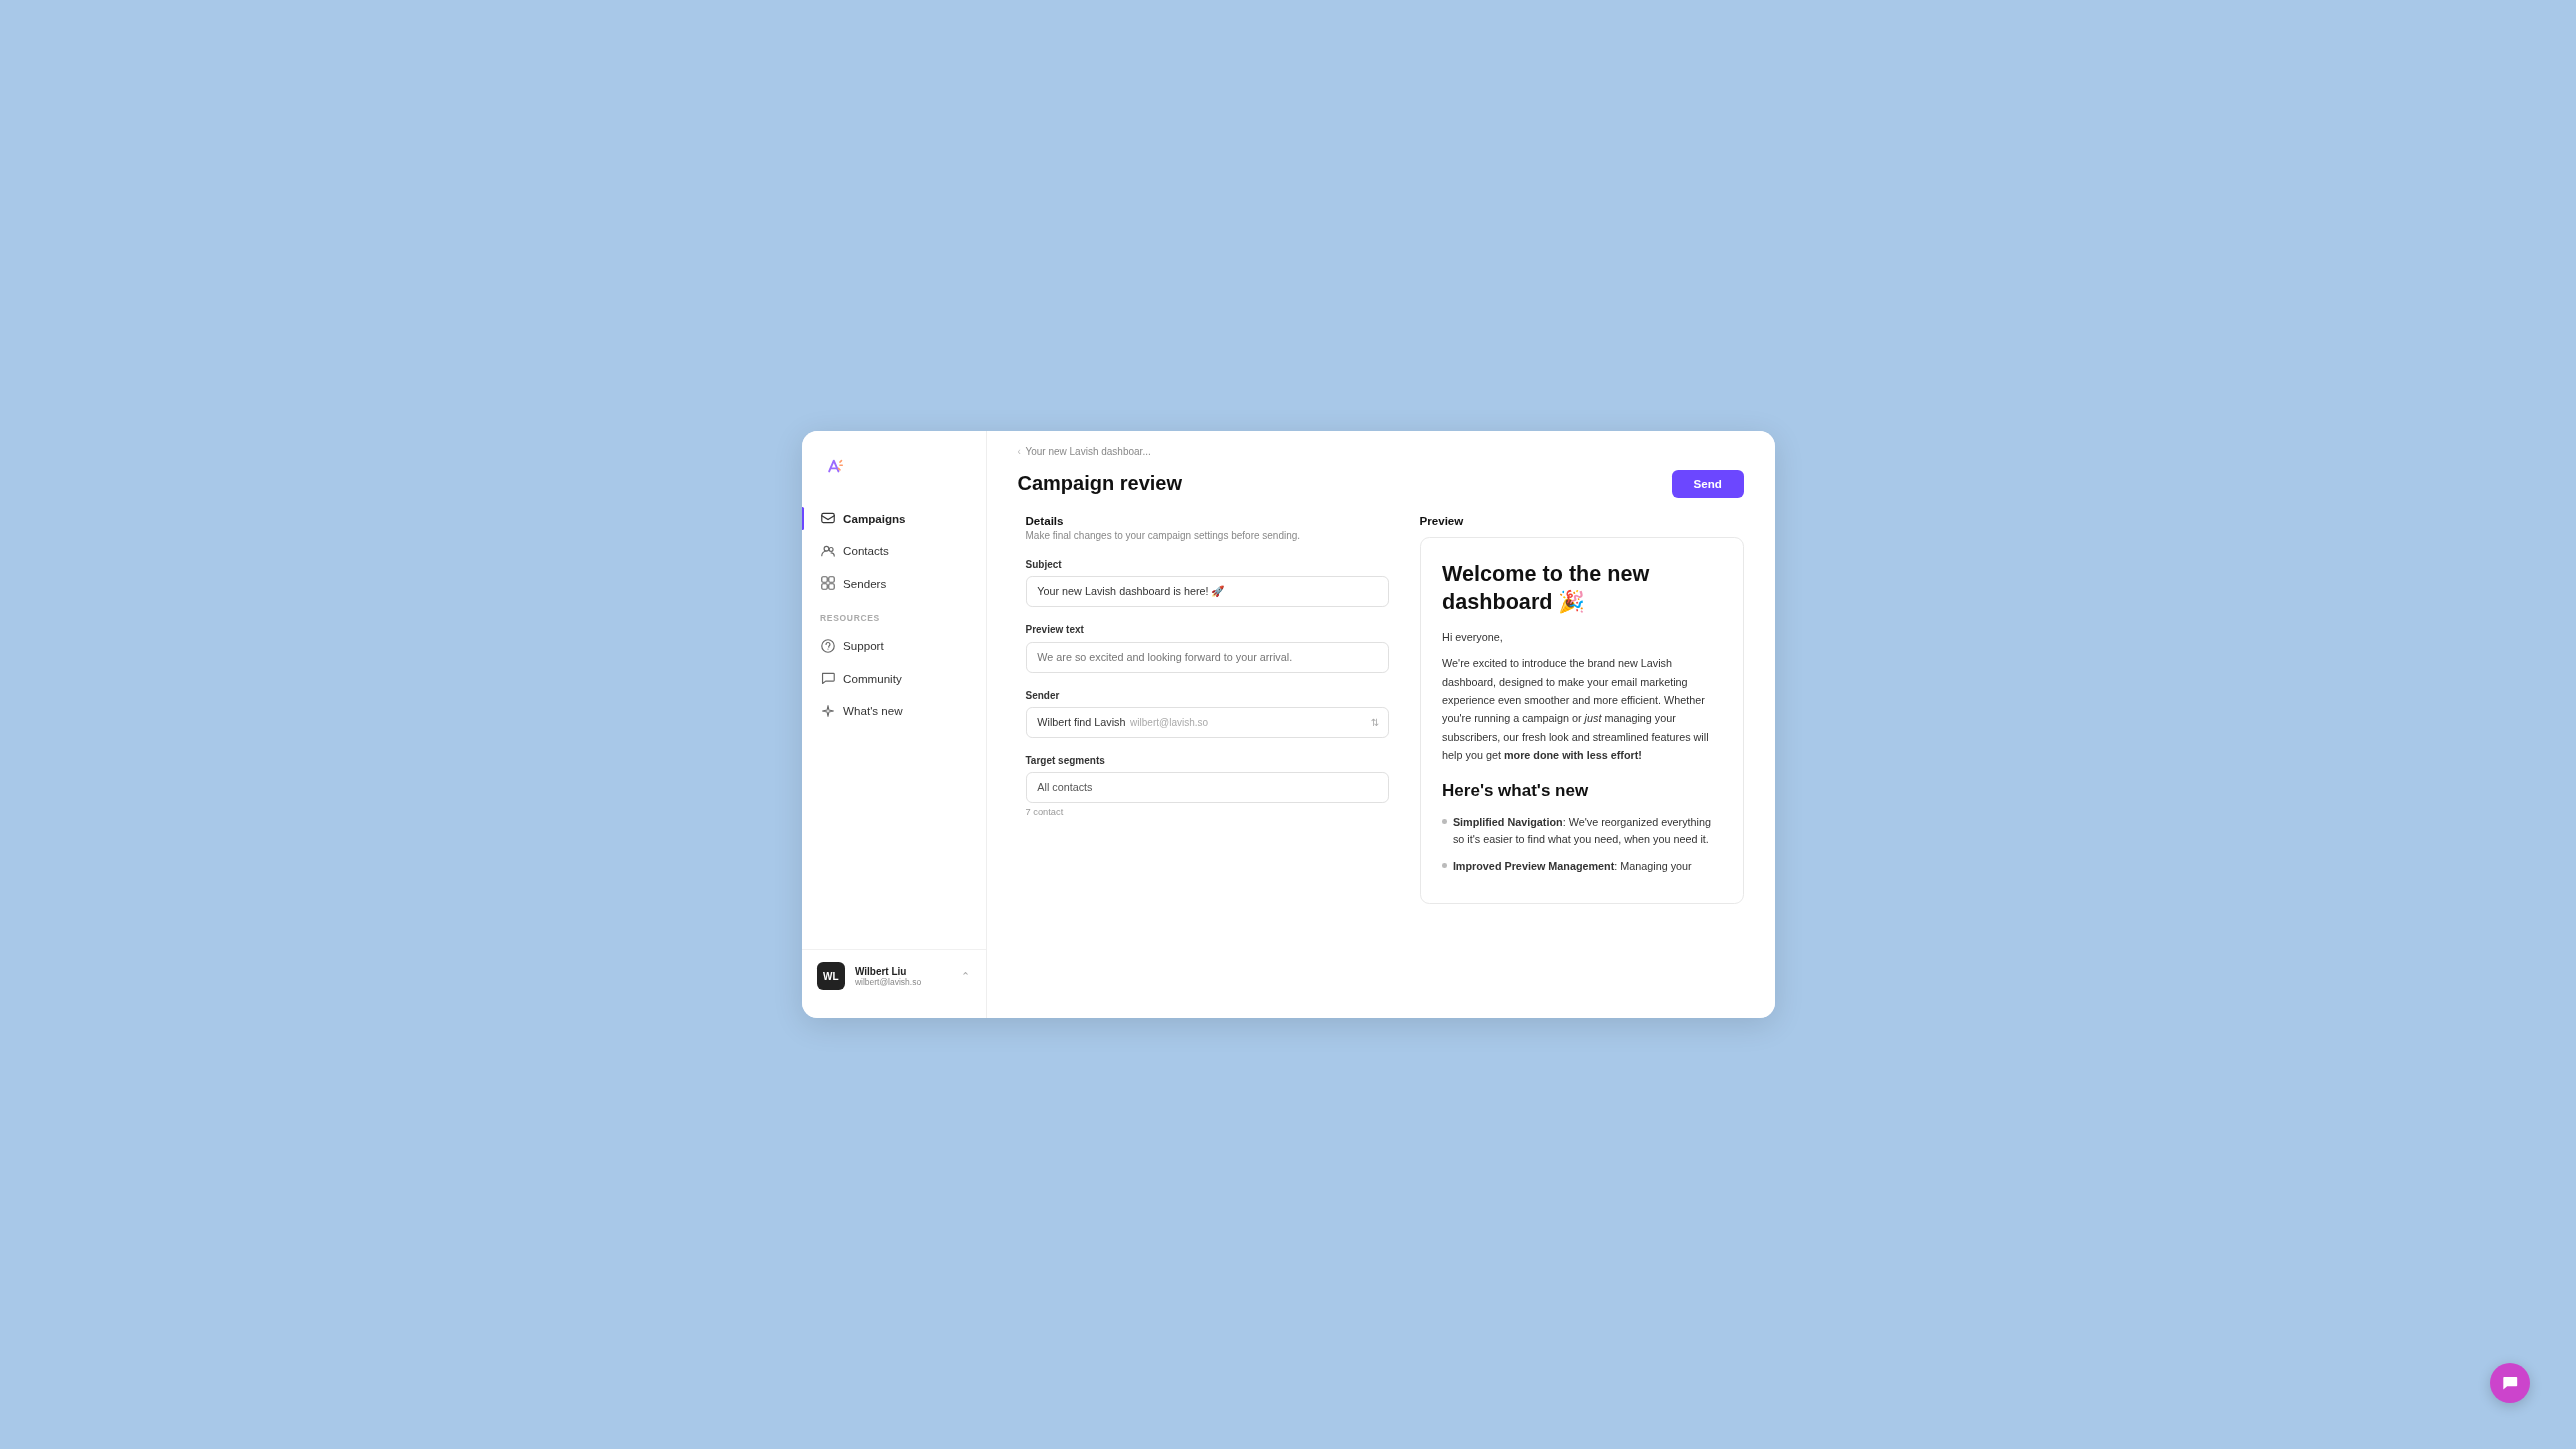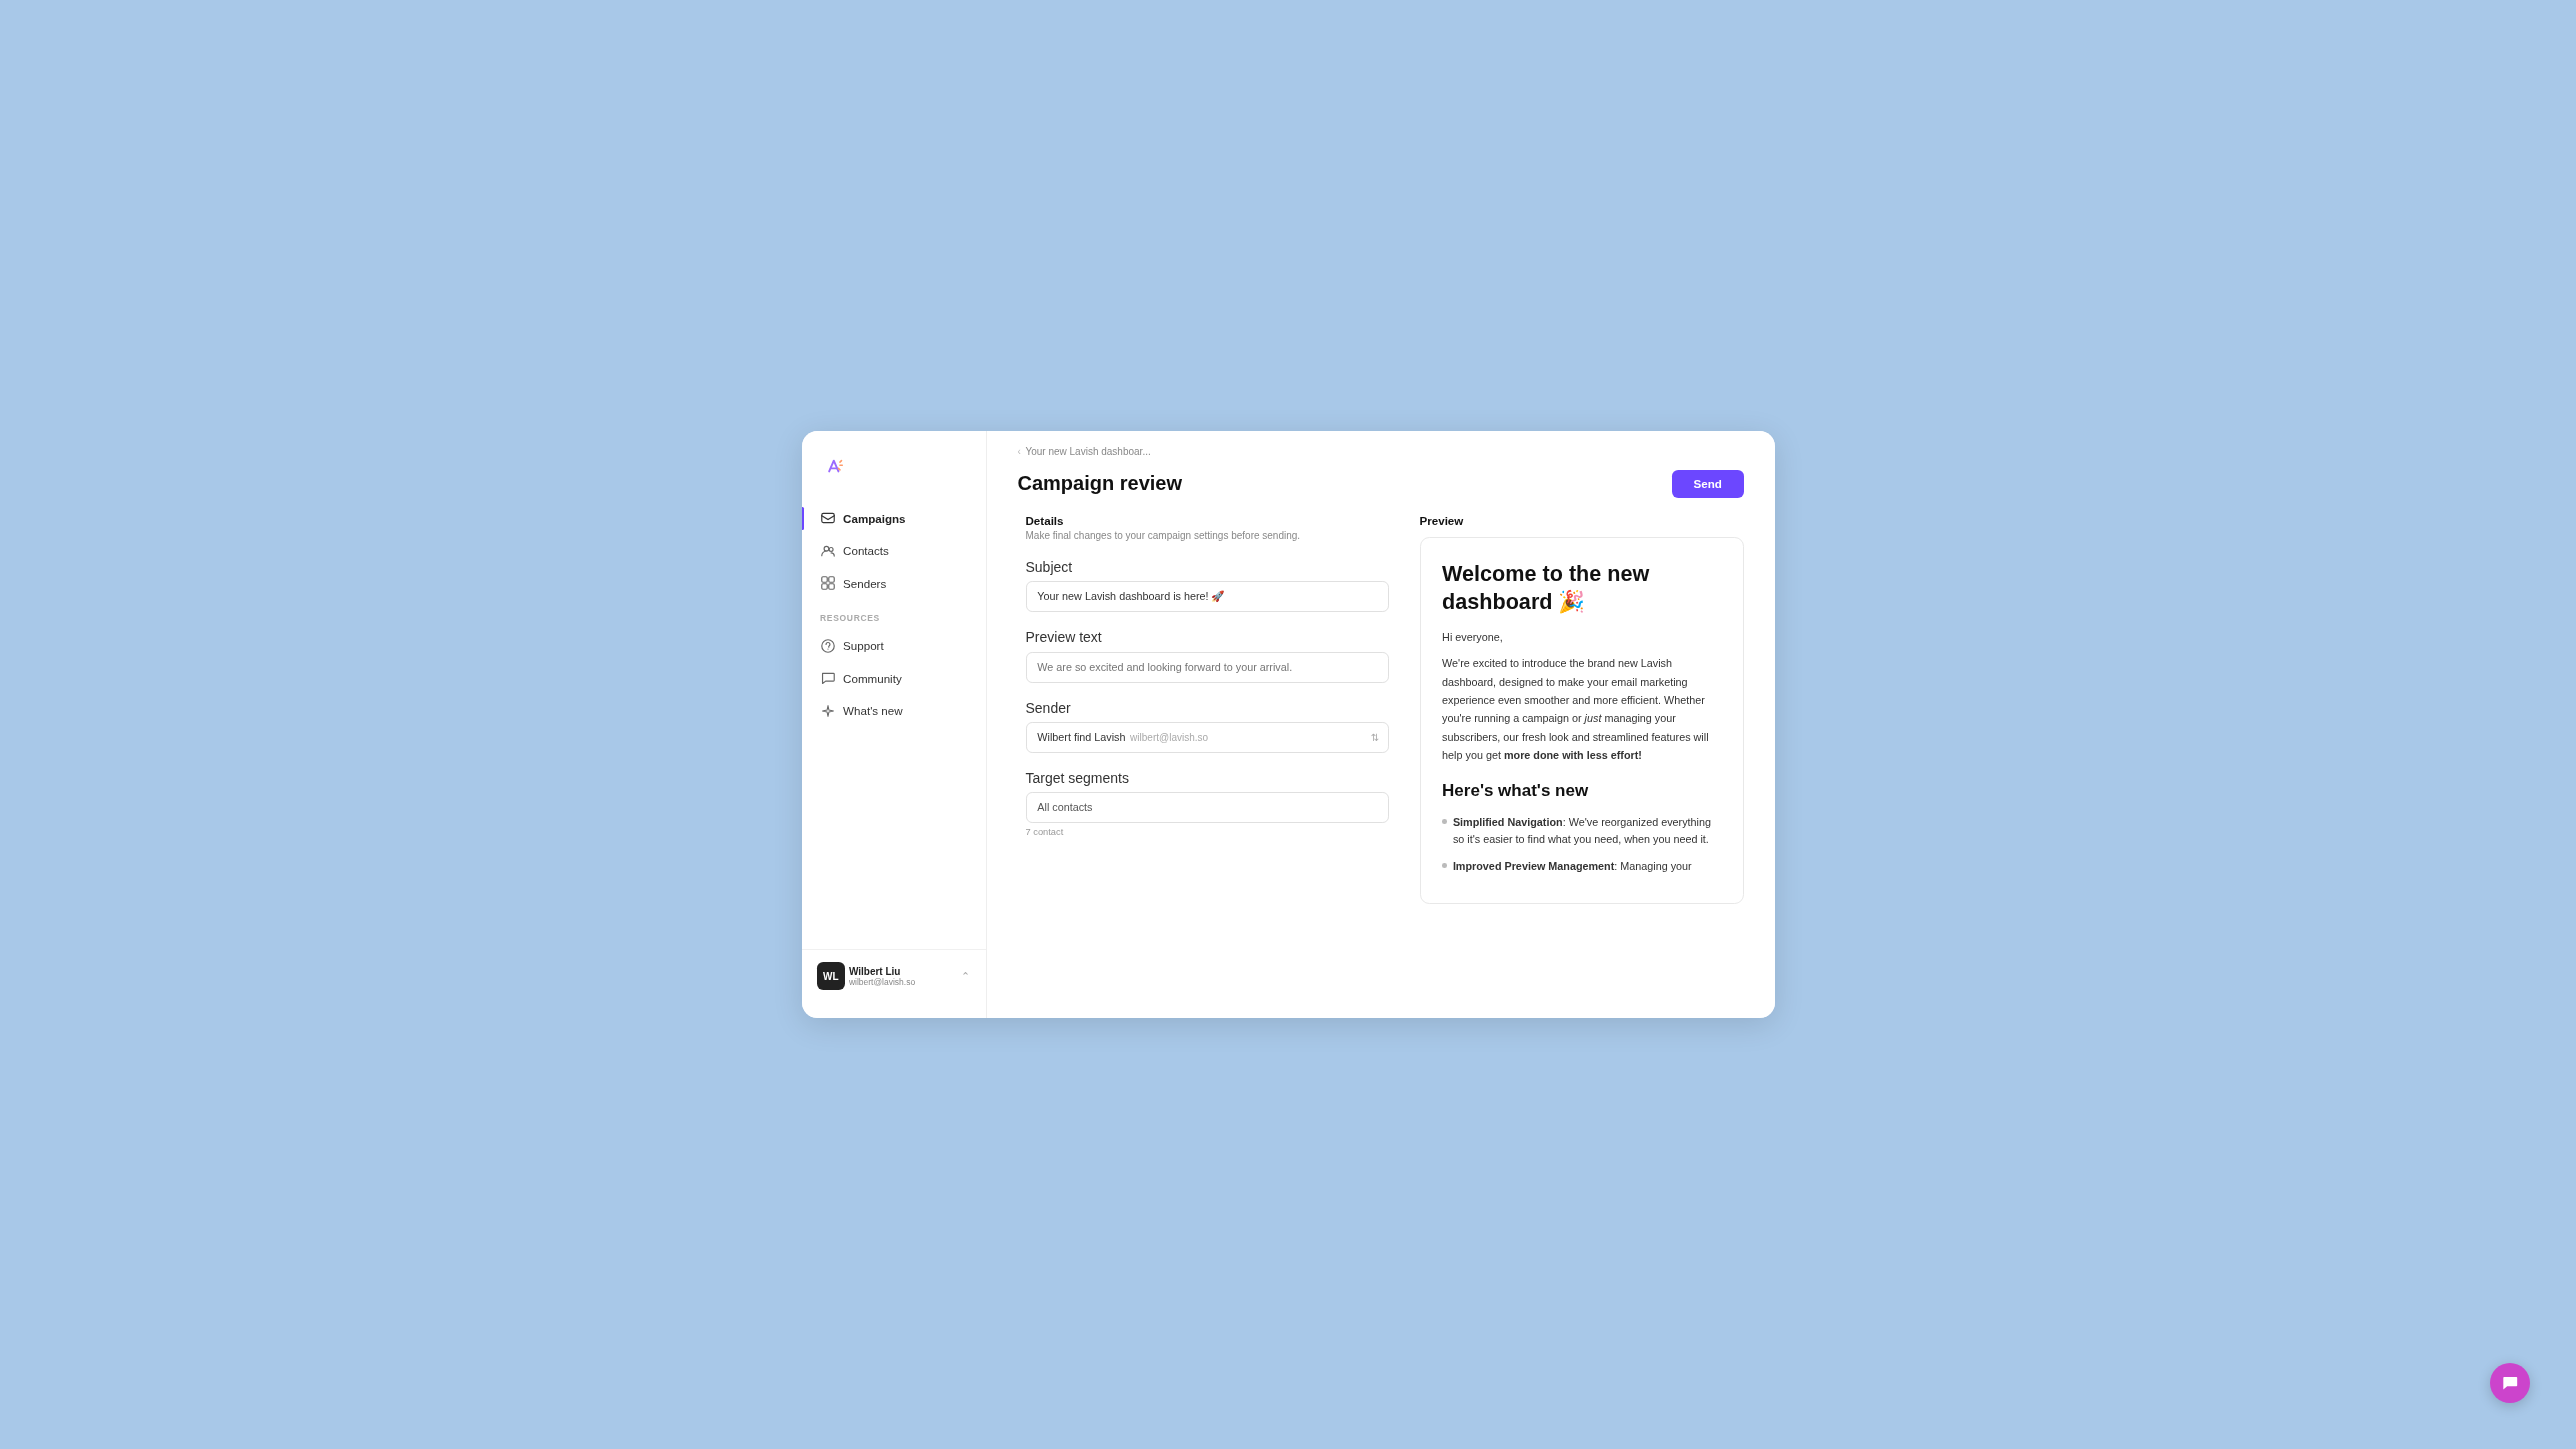--- a/index.html
+++ b/index.html
@@ -86,21 +86,21 @@
       color: #aaa;
       text-transform: uppercase;
       letter-spacing: 0.08em;
       padding: 14px 18.5px 6.2px 18.5px;
     }
     .sidebar-footer {
       padding: 12.4px 15.4px;
       border-top: 0.8px solid #f0f0f0;
       display: flex;
       align-items: center;
-      gap: 4px;
+      gap: 10px;
       cursor: pointer;
     }
     .avatar {
       width: 28px;
       height: 28px;
       background: #222;
       color: #fff;
       border-radius: 6.2px;
       display: flex;
       align-items: center;
@@ -174,22 +174,22 @@
       color: #111;
       margin-bottom: 3.1px;
     }
     .section-subtitle {
       font-size: 10px;
       color: #888;
       margin-bottom: 18.5px;
     }
     .form-group { margin-bottom: 17px; }
     .form-label {
-      font-size: 14px;
-      font-weight: 400;
+      font-size: 10px;
+      font-weight: 700;
       color: #333;
       margin-bottom: 6.2px;
       display: block;
     }
     .form-input {
       width: 100%;
       border: 1.2px solid #e0e0e0;
       border-radius: 6.2px;
       padding: 8.5px 10.8px;
       font-size: 10.8px;

